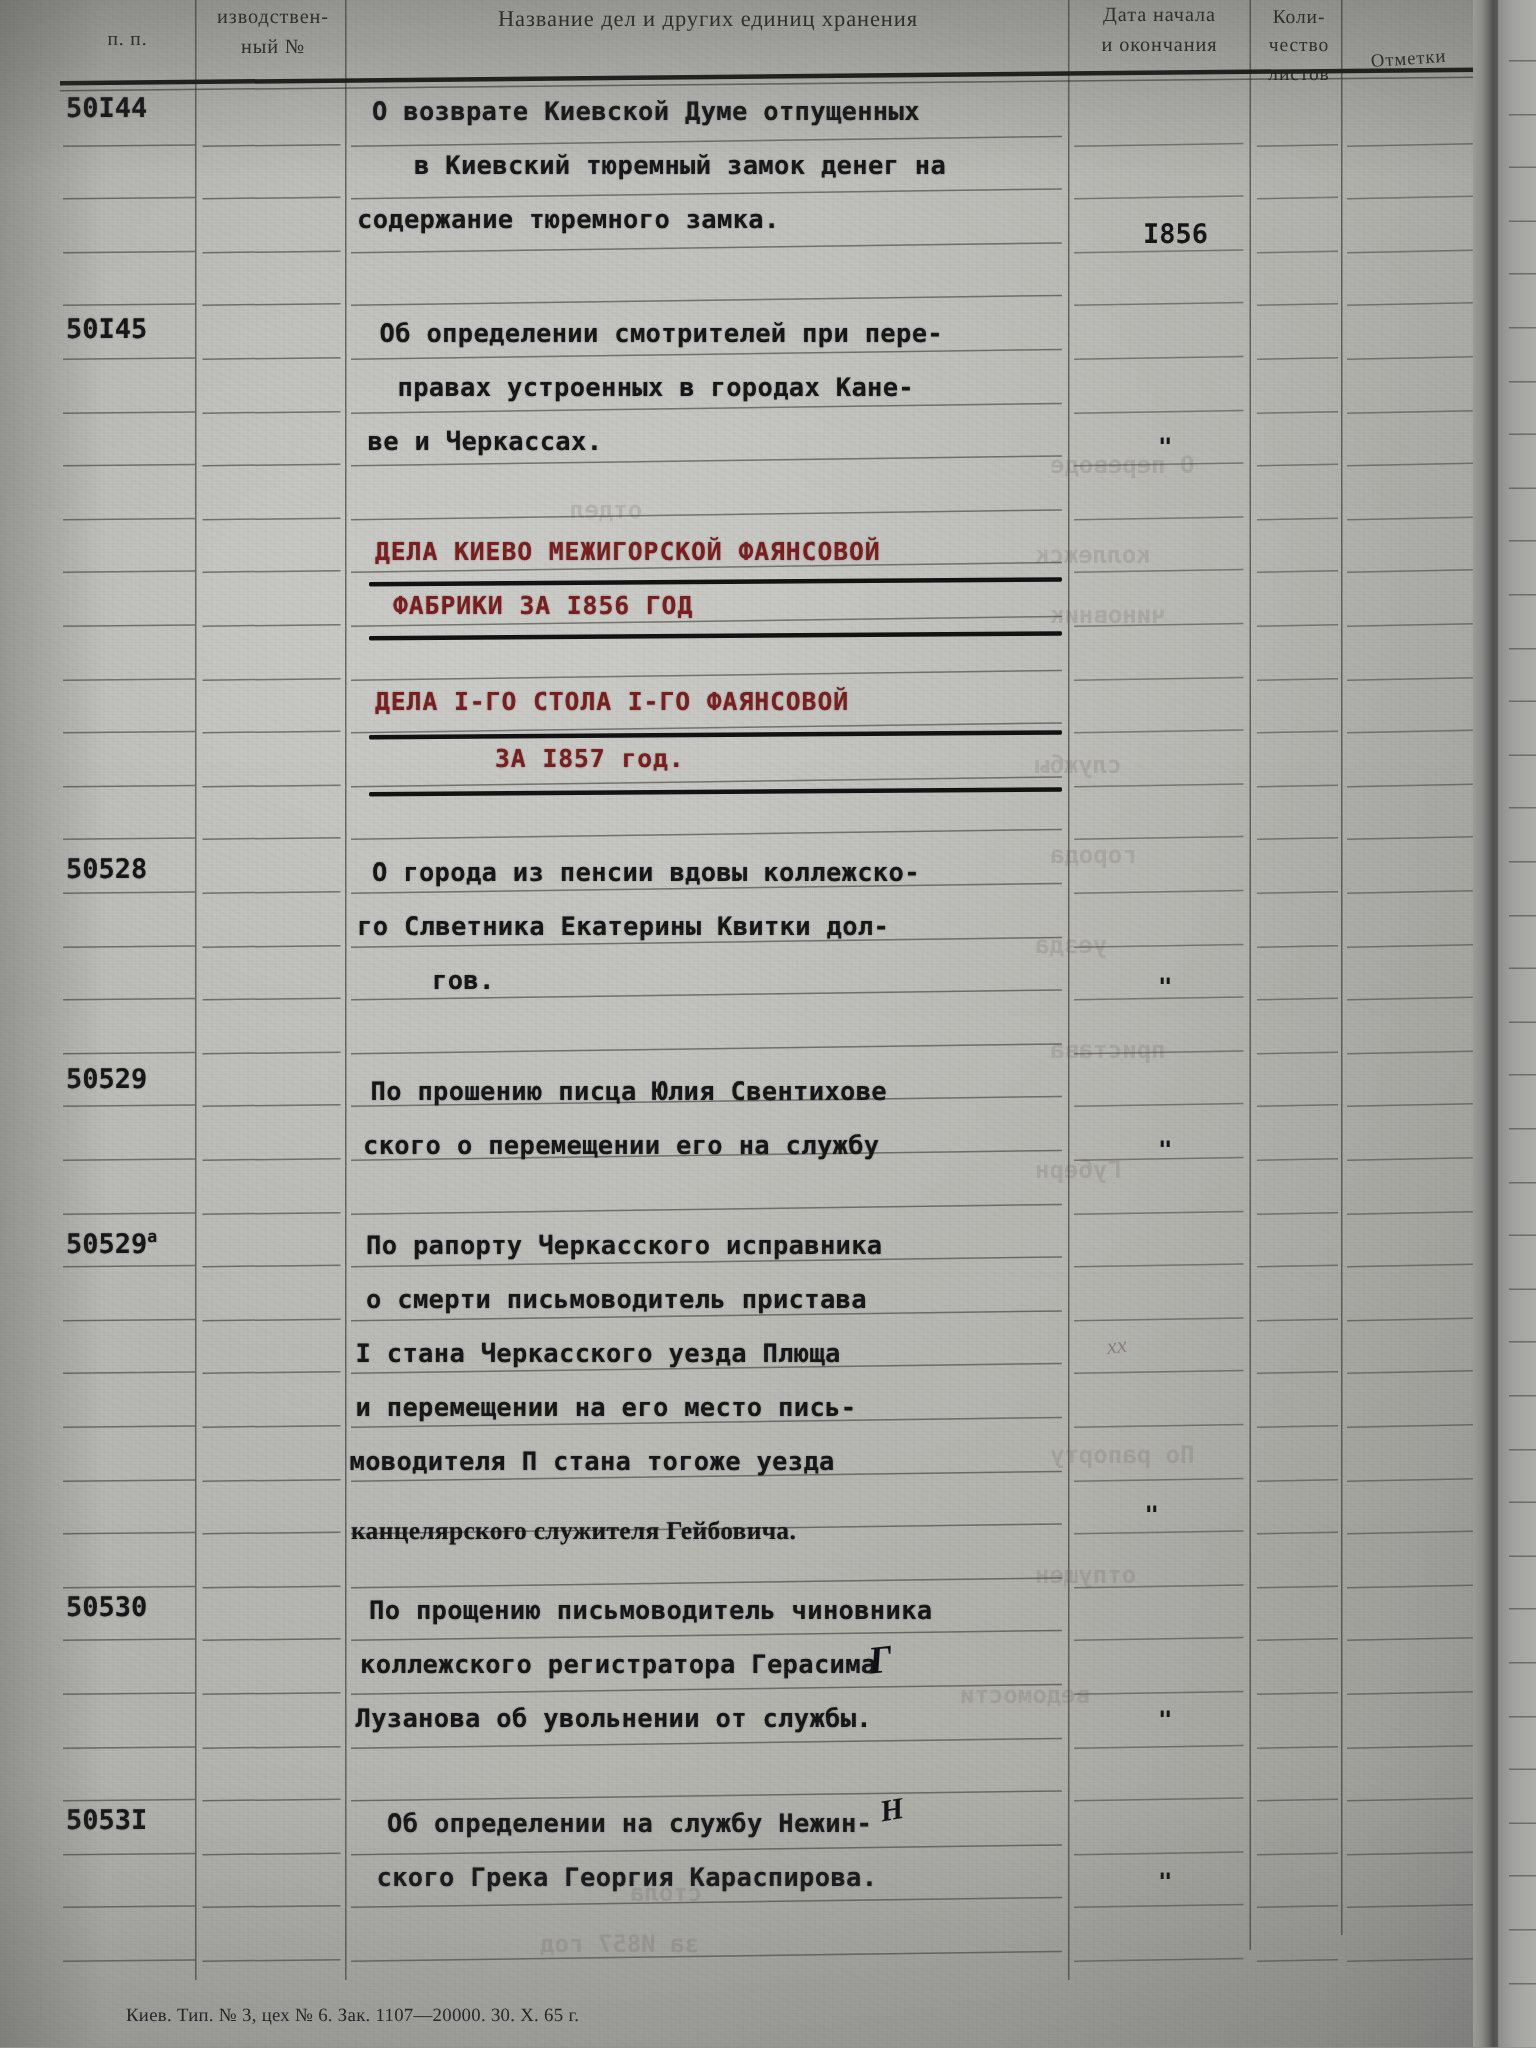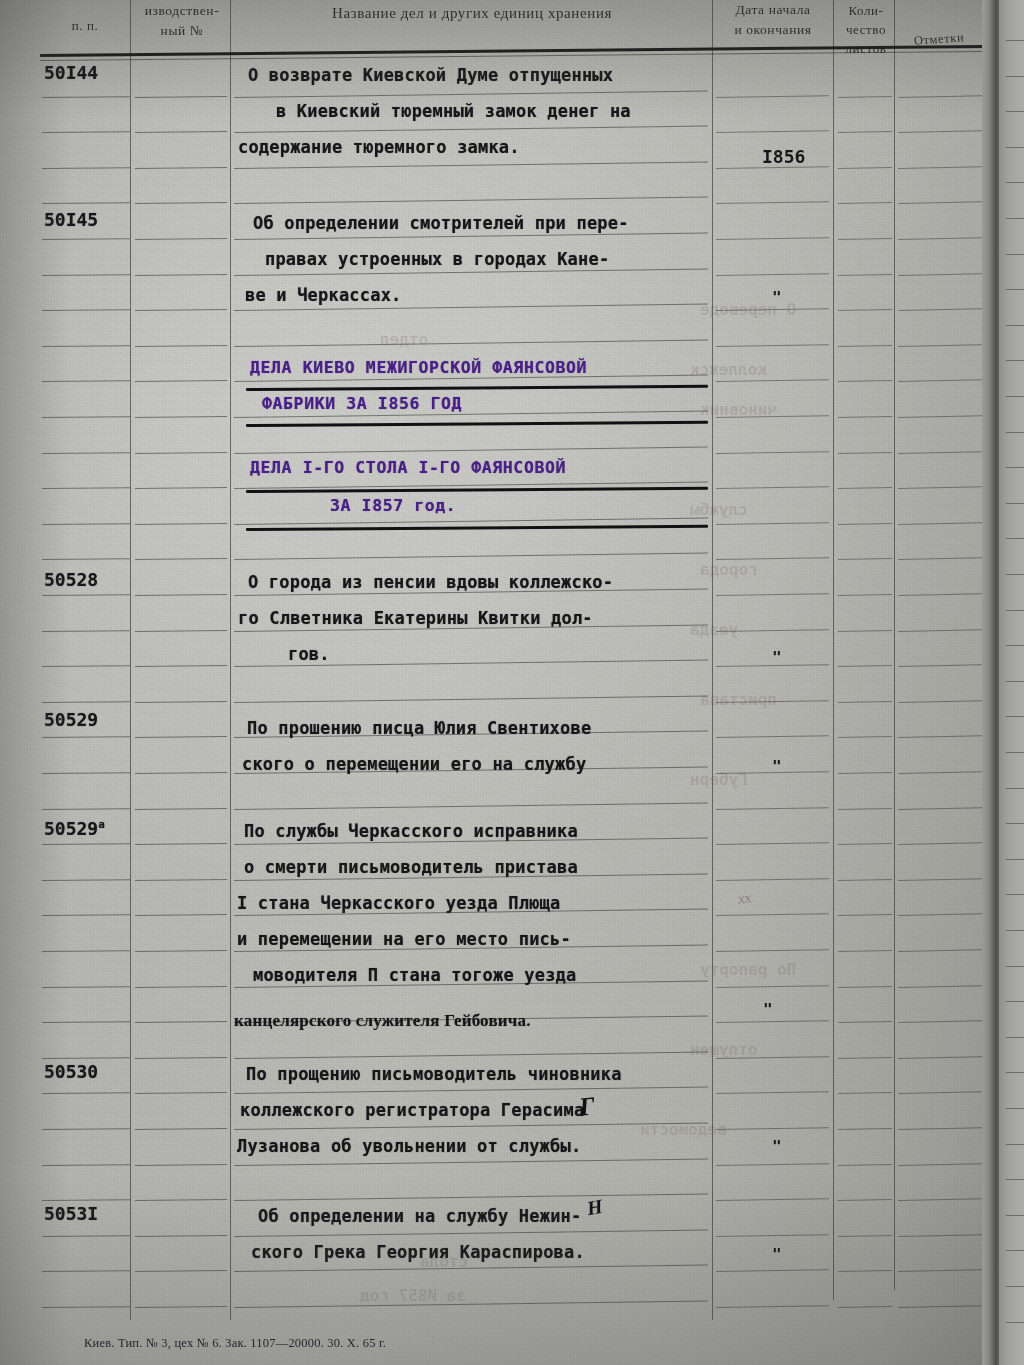--- a/index.html
+++ b/index.html
@@ -115,21 +115,21 @@
   .year{
     position:absolute;
     font-family:"DejaVu Sans Mono","Liberation Mono",monospace;
     font-weight:700;color:#17171a;font-size:18px;
   }
 
   
   .heading{
     position:absolute;
     font-family:"DejaVu Sans Mono","Liberation Mono",monospace;
-    font-weight:700;color:#4c1d95;font-size:16.5px;
+    font-weight:700;color:#7f1d1d;font-size:16.5px;
     letter-spacing:.6px;white-space:pre;
     text-shadow:0 0 1px rgba(20,20,20,.6);
   }
   .hunder{position:absolute;height:3px;background:#121214;border-radius:1px;}
 
   
   .ink{
     position:absolute;color:#15151c;
     font-family:"Liberation Serif",serif;font-style:italic;
     pointer-events:none;
@@ -428,25 +428,25 @@
       <div class="num" style="left: 44px; top: 569px;">50528</div>
       <div class="tline" style="left: 248px; top: 572px;">О города из пенсии вдовы коллежско-</div>
       <div class="tline" style="left: 238px; top: 608px; text-align: center;">го Слветника Екатерины Квитки дол-</div>
       <div class="tline" style="left: 288px; top: 644px;">гов.</div>
       <div class="ditto" style="left: 772px; top: 648px;">"</div>
       <div class="num" style="left: 44px; top: 709px;">50529</div>
       <div class="tline" style="left: 247px; top: 718px;">По прошению писца Юлия Свентихове</div>
       <div class="tline" style="left: 242px; top: 754px;">ского о перемещении его на службу</div>
       <div class="ditto" style="left: 772px; top: 757px;">"</div>
       <div class="num" style="left: 44px; top: 818px;">50529<sup>а</sup></div>
-      <div class="tline" style="left: 244px; top: 821px;">По службы Черкасского исправника</div>
+      <div class="tline" style="left: 244px; top: 821px;">По рапорту Черкасского исправника</div>
       <div class="tline" style="left: 244px; top: 857px;">о смерти письмоводитель пристава</div>
       <div class="tline" style="left: 237px; top: 893px;">I стана Черкасского уезда Плюща</div>
       <div class="tline" style="left: 237px; top: 929px;">и перемещении на его место пись-</div>
-      <div class="tline" style="left: 253px; top: 965px; text-align: center;">моводителя П стана тогоже уезда</div>
+      <div class="tline" style="left: 233px; top: 965px; text-align: center;">моводителя П стана тогоже уезда</div>
       <div class="tline" style="left: 234px; top: 1011px; font-family: Liberation Serif, serif;">канцелярского служителя Гейбовича.</div>
       <div class="ditto" style="left: 763px; top: 1000px;">"</div>
       <div class="num" style="left: 44px; top: 1061px;">50530</div>
       <div class="tline" style="left: 246px; top: 1064px;">По прощению письмоводитель чиновника</div>
       <div class="tline" style="left: 240px; top: 1100px;">коллежского регистратора Герасима</div>
       <div class="tline" style="left: 237px; top: 1136px;">Лузанова об увольнении от службы.</div>
       <div class="ditto" style="left: 772px; top: 1137px;">"</div>
       <div class="num" style="left: 44px; top: 1203px;">5053I</div>
       <div class="tline" style="left: 258px; top: 1206px;">Об определении на службу Нежин-</div>
       <div class="tline" style="left: 251px; top: 1242px;">ского Грека Георгия Караспирова.</div>

